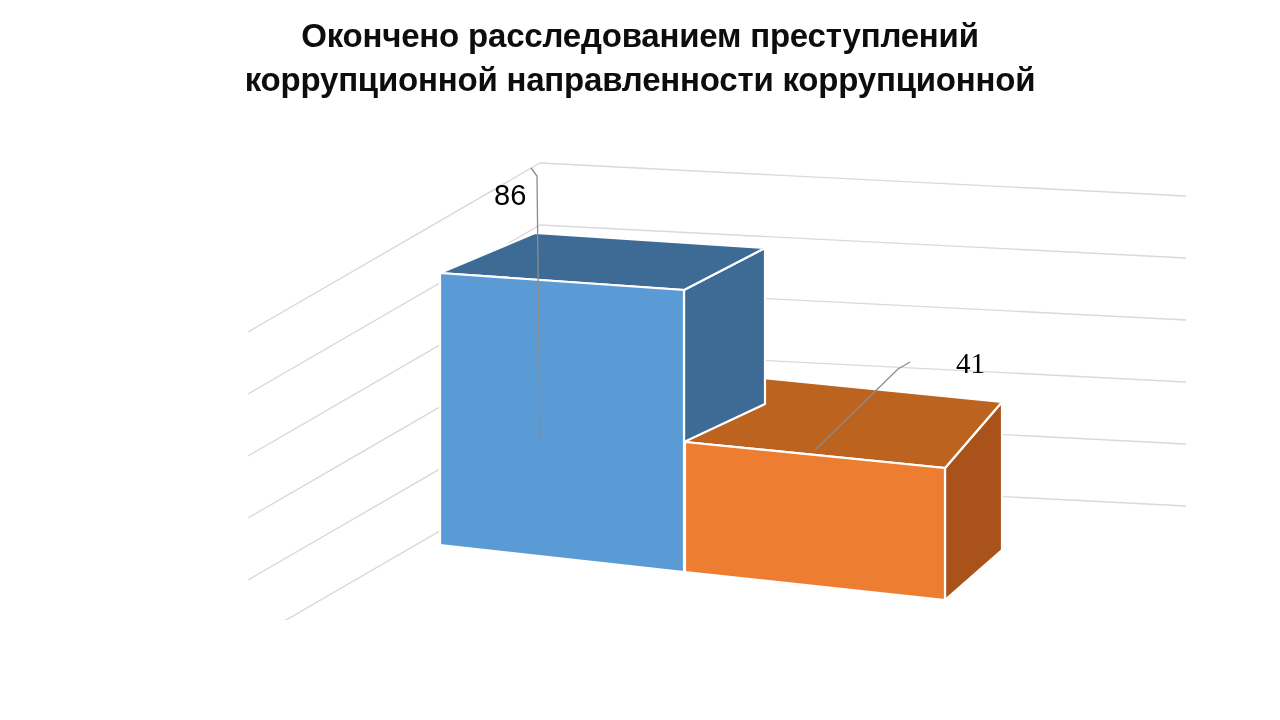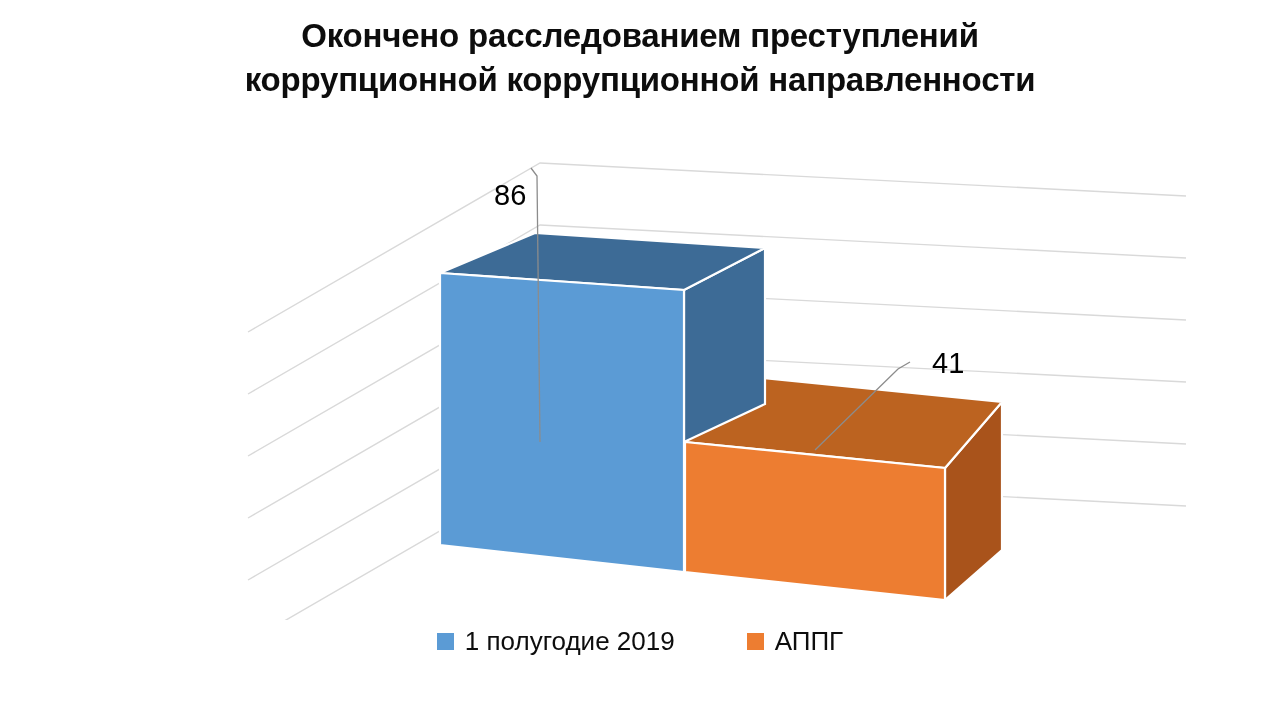--- a/index.html
+++ b/index.html
@@ -47,21 +47,21 @@
     height: 500px;
   }
   .dlabel {
     position: absolute;
     font-size: 29px;
     color: #000000;
     line-height: 1;
     white-space: nowrap;
   }
   #label-86 { left: 494px; top: 159px; margin-top: 22px; }
-  #label-41 { left: 932px; top: 349px; }
+  #label-41 { left: 956px; top: 349px; font-family: Liberation Serif, serif; }
   .legend {
     position: absolute;
     left: 0;
     top: 628px;
     width: 1280px;
     display: flex;
     flex-direction: row;
     align-items: center;
     justify-content: center;
     gap: 72px;
@@ -85,21 +85,21 @@
     white-space: nowrap;
   }
 </style>
 </head>
 <body>
 
 <div id="chart-root">
 
   <div class="chart-title">
     <span class="ln">Окончено расследованием преступлений</span>
-    <span class="ln">коррупционной коррупционной направленности</span>
+    <span class="ln">коррупционной направленности коррупционной</span>
   </div>
 
   <svg class="plot-svg" viewBox="0 0 1280 500" preserveAspectRatio="none">
 
     <g stroke="#D9D9D9" stroke-width="1.4" fill="none">
       <path d="M248,212 L540,43 L1186,76"></path>
       <path d="M248,274 L540,105 L1186,138"></path>
       <path d="M248,336 L540,167 L1186,200"></path>
       <path d="M248,398 L540,229 L1186,262"></path>
       <path d="M248,460 L540,291 L1186,324"></path>
@@ -126,24 +126,14 @@
 
     <g stroke="#8C8C8C" stroke-width="1.3" fill="none">
       <path d="M531,48 L537,56 L540,322"></path>
       <path d="M910,242 L898,249 L815,330"></path>
     </g>
   </svg>
 
   <div class="dlabel" id="label-86">86</div>
   <div class="dlabel" id="label-41">41</div>
 
-  <div class="legend">
-    <div class="legend-item">
-      <span class="legend-swatch" style="background:#5B9BD5"></span>
-      <span class="legend-label">1 полугодие 2019</span>
-    </div>
-    <div class="legend-item">
-      <span class="legend-swatch" style="background:#ED7D31"></span>
-      <span class="legend-label">АППГ</span>
-    </div>
-  </div>
 
 </div>
 
 </body></html>

